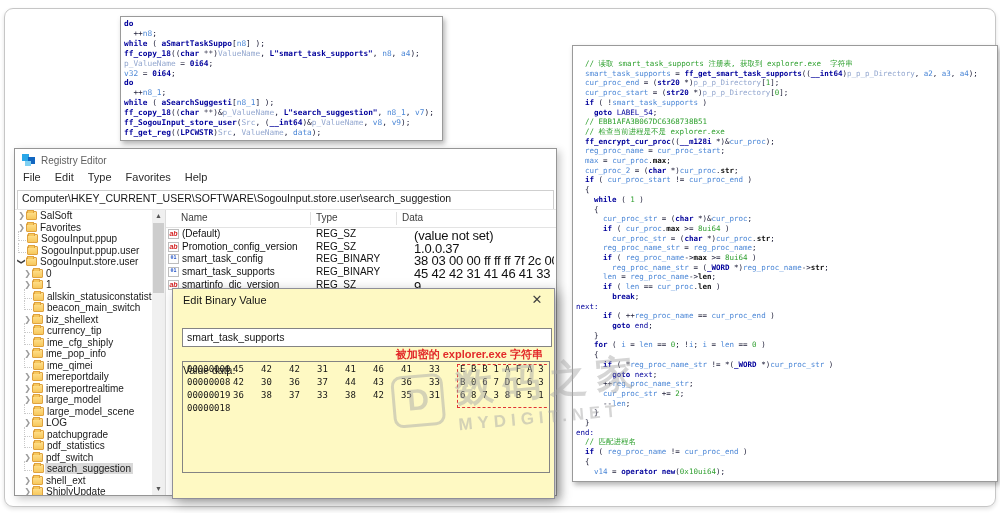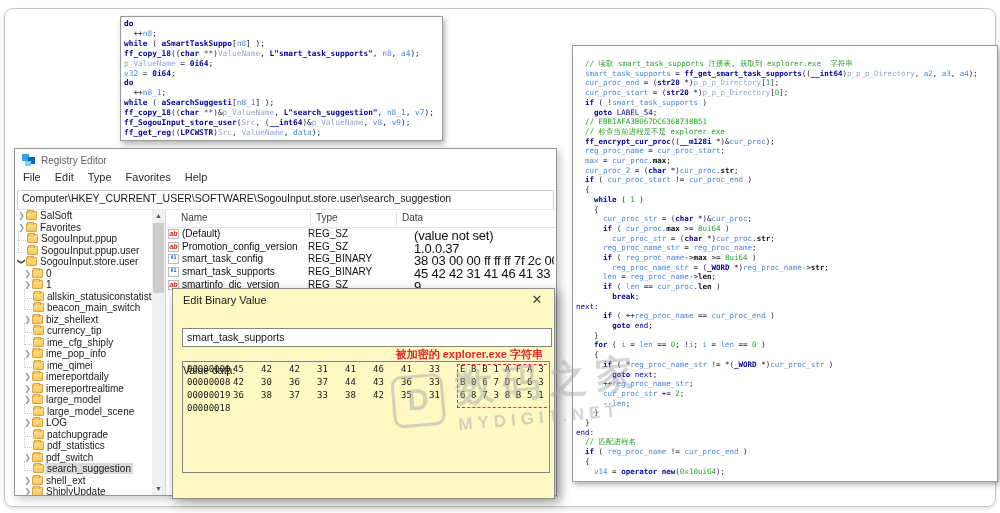--- a/index.html
+++ b/index.html
@@ -62,21 +62,21 @@
   .vthumb{position:absolute;left:1px;top:13px;width:11px;height:70px;background:#cdcdcd;}
   .splitter{position:absolute;left:150px;top:61px;width:1px;bottom:0;background:#dcdcdc;}
 
   .listpane{position:absolute;left:151px;top:61px;right:0;bottom:0;overflow:hidden;background:#fff;font-size:10px;}
   .lhead{position:relative;height:17px;border-bottom:1px solid #e3e3e3;color:#3c3c3c;}
   .lhead .h{position:absolute;top:2px;text-align:right;}
   .h-name{left:15px;} .h-type{left:150px;} .h-data{left:236px;}
   .hsep{position:absolute;top:2px;width:1px;height:13px;background:#e0e0e0;}
   .lrow{position:relative;height:12.7px;white-space:nowrap;color:#101010;}
   .lrow .nm{position:absolute;left:16px;top:0;}
-  .lrow .tp{position:absolute;left:142px;top:0;}
+  .lrow .tp{position:absolute;left:150px;top:0;}
   .lrow .dt{position:absolute;left:236px;top:0;right:2px;overflow:hidden;font-size:13px;letter-spacing:-0.2px;margin-left:12px;}
   .vicon{position:absolute;left:2px;top:1px;width:11px;height:10px;border:1px solid #bdbdbd;background:#fdfdfd;
          box-sizing:border-box;text-align:center;overflow:hidden;}
   .vicon.sz{color:#d42222;font-size:7px;font-weight:bold;line-height:8px;font-style:italic;}
   .vicon.bin{color:#2857c8;font-size:5px;line-height:4.5px;font-weight:bold;font-family:"DejaVu Sans Mono",monospace;}
 
   
   #dialog{position:absolute;left:172px;top:288px;width:381px;height:209px;background:#fef9c3;
           border:1px solid #8f8f99;box-shadow:4px 4px 12px rgba(0,0,0,.33);}
   .dtitle{position:absolute;left:10px;top:5px;font-size:11px;color:#161616;}

